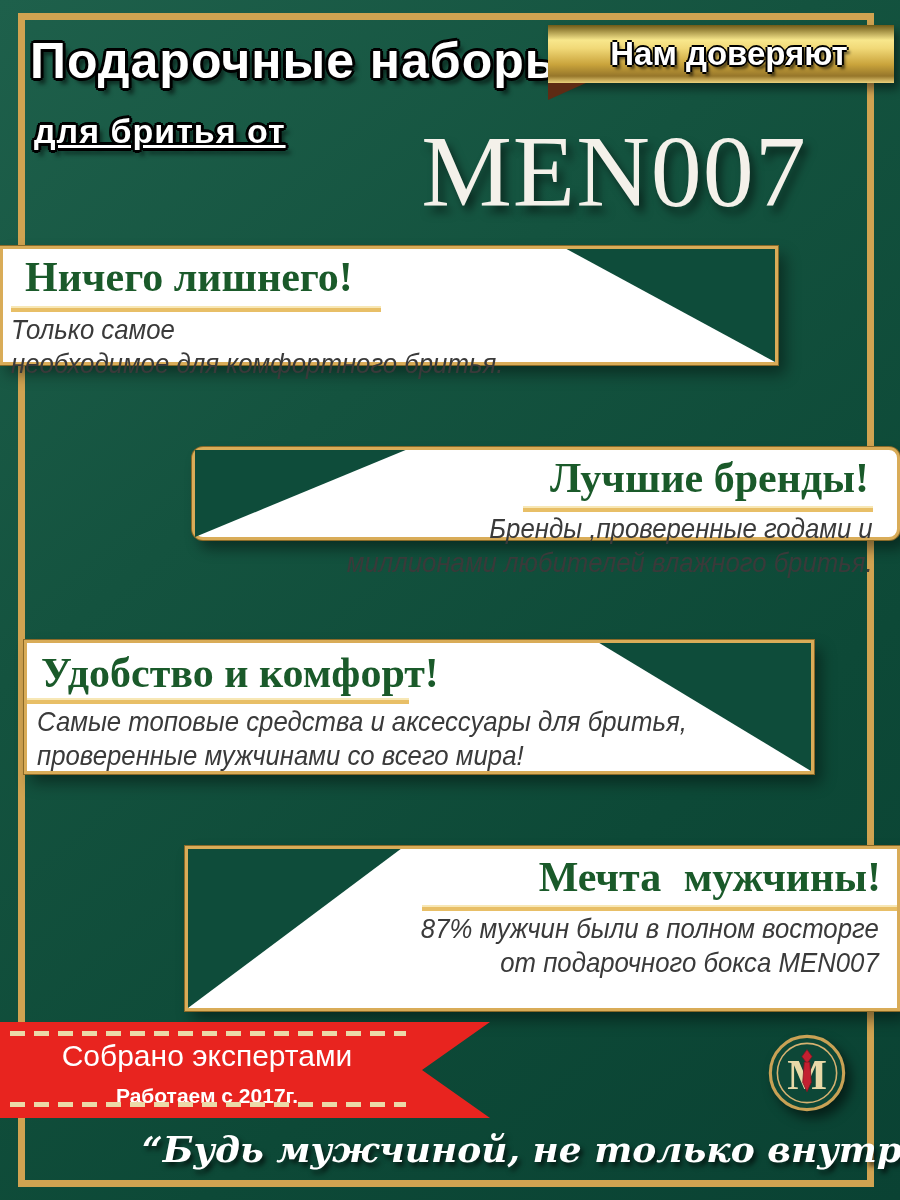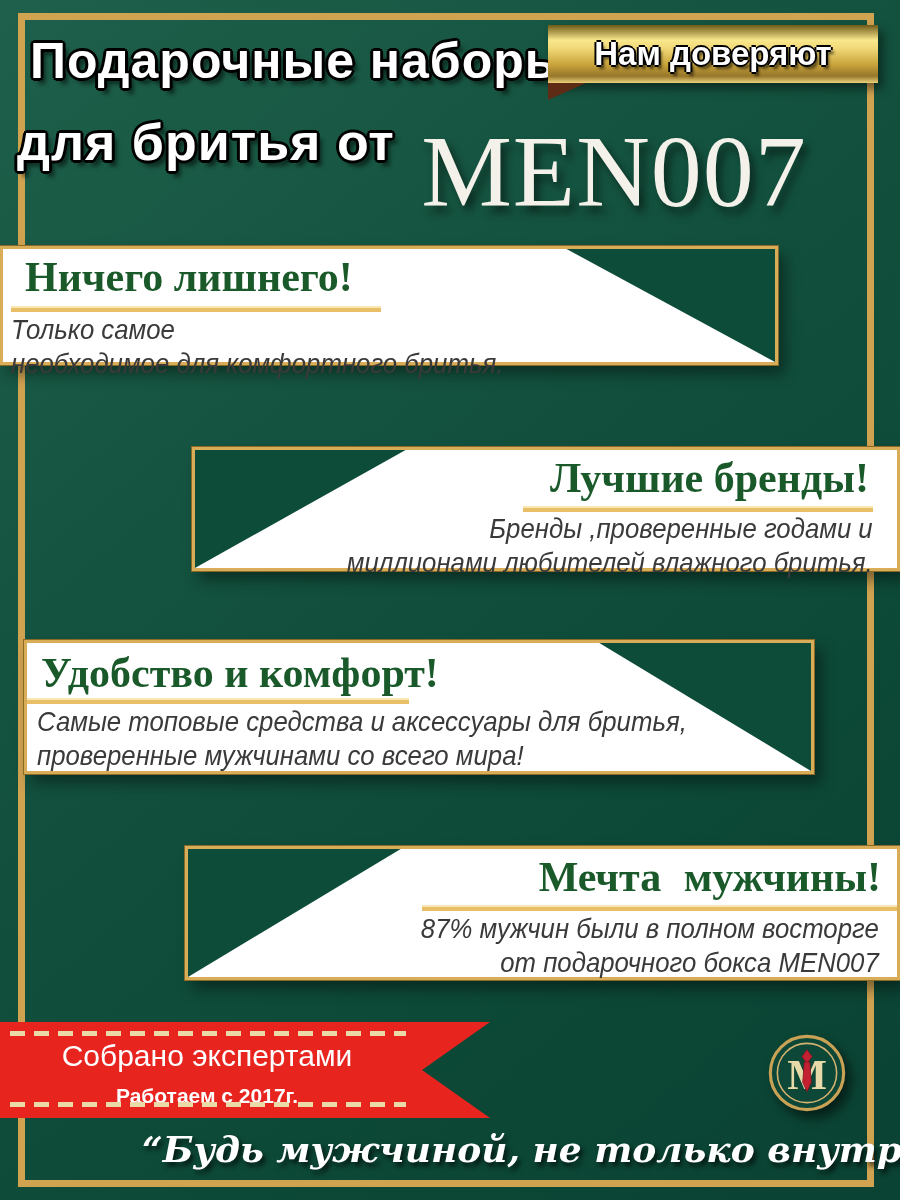--- a/index.html
+++ b/index.html
@@ -14,32 +14,33 @@
     box-sizing:border-box;border:7px solid #d0a351;z-index:1;
   }
   
   .title1,.title2{
     position:absolute;z-index:3;color:#fff;font-weight:bold;letter-spacing:1px;
     text-shadow:3px 0 0 #000,-3px 0 0 #000,0 3px 0 #000,0 -3px 0 #000,
                 2px 2px 0 #000,-2px -2px 0 #000,2px -2px 0 #000,-2px 2px 0 #000,
                 5px 6px 4px rgba(0,0,0,.55);
   }
   .title1{left:30px;top:32px;font-size:50px;}
-  .title2{left:17px;top:112px;font-size:52px;}
+  .title2{left:34px;top:112px;font-size:34px;text-decoration:underline;}
   .brand{
     position:absolute;left:392px;top:97px;width:444px;z-index:2;text-align:center;
     font-family:"Liberation Serif",serif;font-size:102px;line-height:1;font-weight:400;
     color:#f4f1ea;letter-spacing:1px;text-shadow:5px 7px 9px rgba(0,0,0,.5);margin-top:24px;
   }
   
   .badge{
     position:absolute;left:548px;top:25px;width:330px;height:58px;z-index:4;
     background:linear-gradient(#6f5a17 0%,#f8e78c 26%,#f1d978 40%,#caa43c 68%,#96762a 88%,#ecd27c 100%);
     display:flex;align-items:center;justify-content:center;
     box-shadow:5px 6px 9px rgba(0,0,0,.45);
+    padding-left:16px;
   }
   .badge:after{
     content:"";position:absolute;left:0;top:100%;width:0;height:0;
     border-top:17px solid #5e2b14;border-right:38px solid transparent;
   }
   .badge-label{
     color:#fff;font-size:33px;font-weight:bold;
     text-shadow:2px 0 0 #000,-2px 0 0 #000,0 2px 0 #000,0 -2px 0 #000,
                 3px 4px 3px rgba(0,0,0,.6);
   }
@@ -60,29 +61,29 @@
     position:absolute;height:4px;background:#e8bf67;border-top:2px solid #f7e7b5;
   }
   .btxt{
     position:absolute;font-style:italic;color:#3a3a3a;font-size:28px;line-height:1.2;
     white-space:nowrap;
   }
   .b1{left:0;top:246px;width:778px;height:119px;}
   .b1 .bh{left:22px;top:6px;}
   .b1 .rule{left:8px;top:57px;width:370px;}
   .b1 .btxt{left:8px;top:64px;text-align:left;transform:scaleX(.92);transform-origin:left top;}
-  .b2{left:192px;top:447px;width:708px;height:124px;}
+  .b2{left:192px;top:447px;width:708px;height:93px;border-radius:11px;}
   .b2 .bh{right:28px;top:6px;}
   .b2 .rule{right:24px;top:56px;width:350px;}
   .b2 .btxt{right:24px;top:62px;text-align:right;transform:scaleX(.92);transform-origin:right top;}
   .b3{left:0;top:640px;width:790px;height:134px;margin-left:24px;}
   .b3 .bh{left:14px;top:8px;}
   .b3 .rule{left:0;top:55px;width:382px;}
   .b3 .btxt{left:10px;top:62px;text-align:left;transform:scaleX(.92);transform-origin:left top;}
-  .b4{left:185px;top:846px;width:715px;height:134px;}
+  .b4{left:185px;top:846px;width:715px;height:165px;}
   .b4 .bh{right:16px;top:6px;word-spacing:12px;}
   .b4 .rule{right:0;top:56px;width:475px;}
   .b4 .btxt{right:18px;top:63px;text-align:right;transform:scaleX(.92);transform-origin:right top;}
   
   .ribbon{
     position:absolute;left:0;top:1022px;width:490px;height:96px;z-index:4;
     background:#e8241f;
     clip-path:polygon(0 0,100% 0,calc(100% - 68px) 50%,100% 100%,0 100%);
     filter:drop-shadow(9px 9px 7px rgba(0,0,0,.5));
   }

